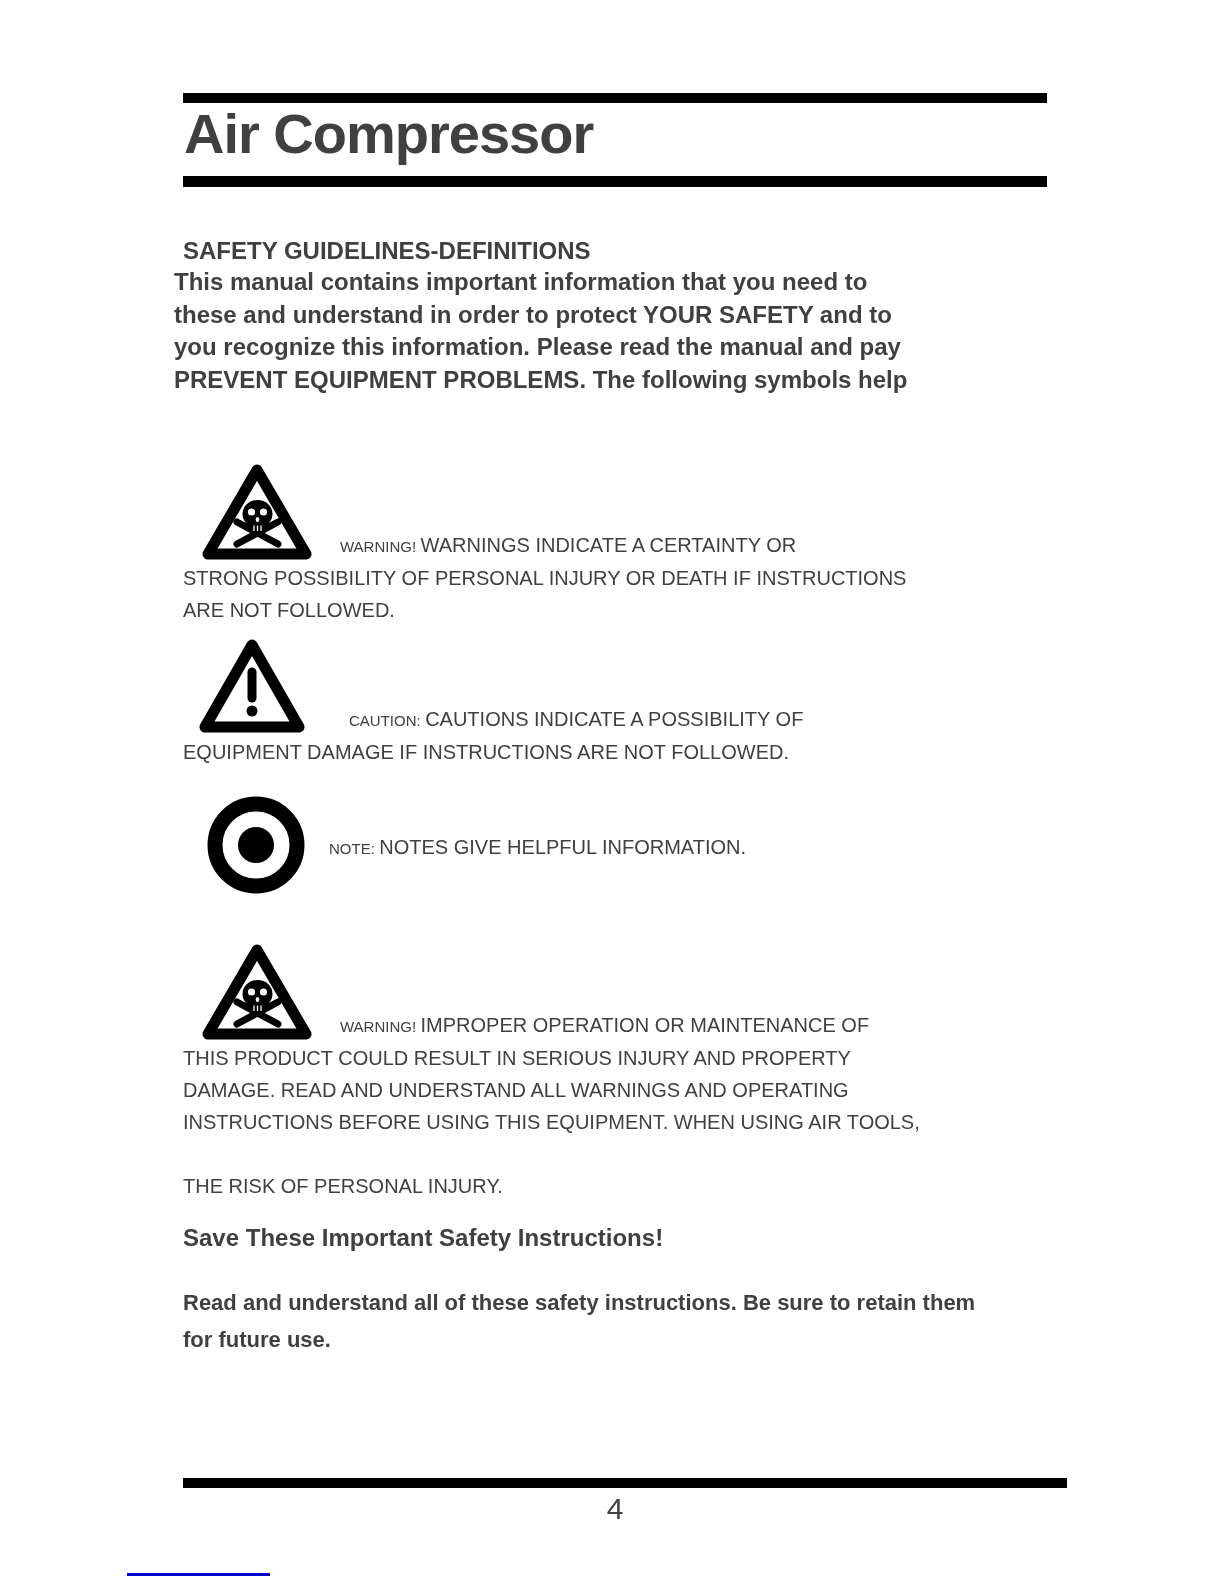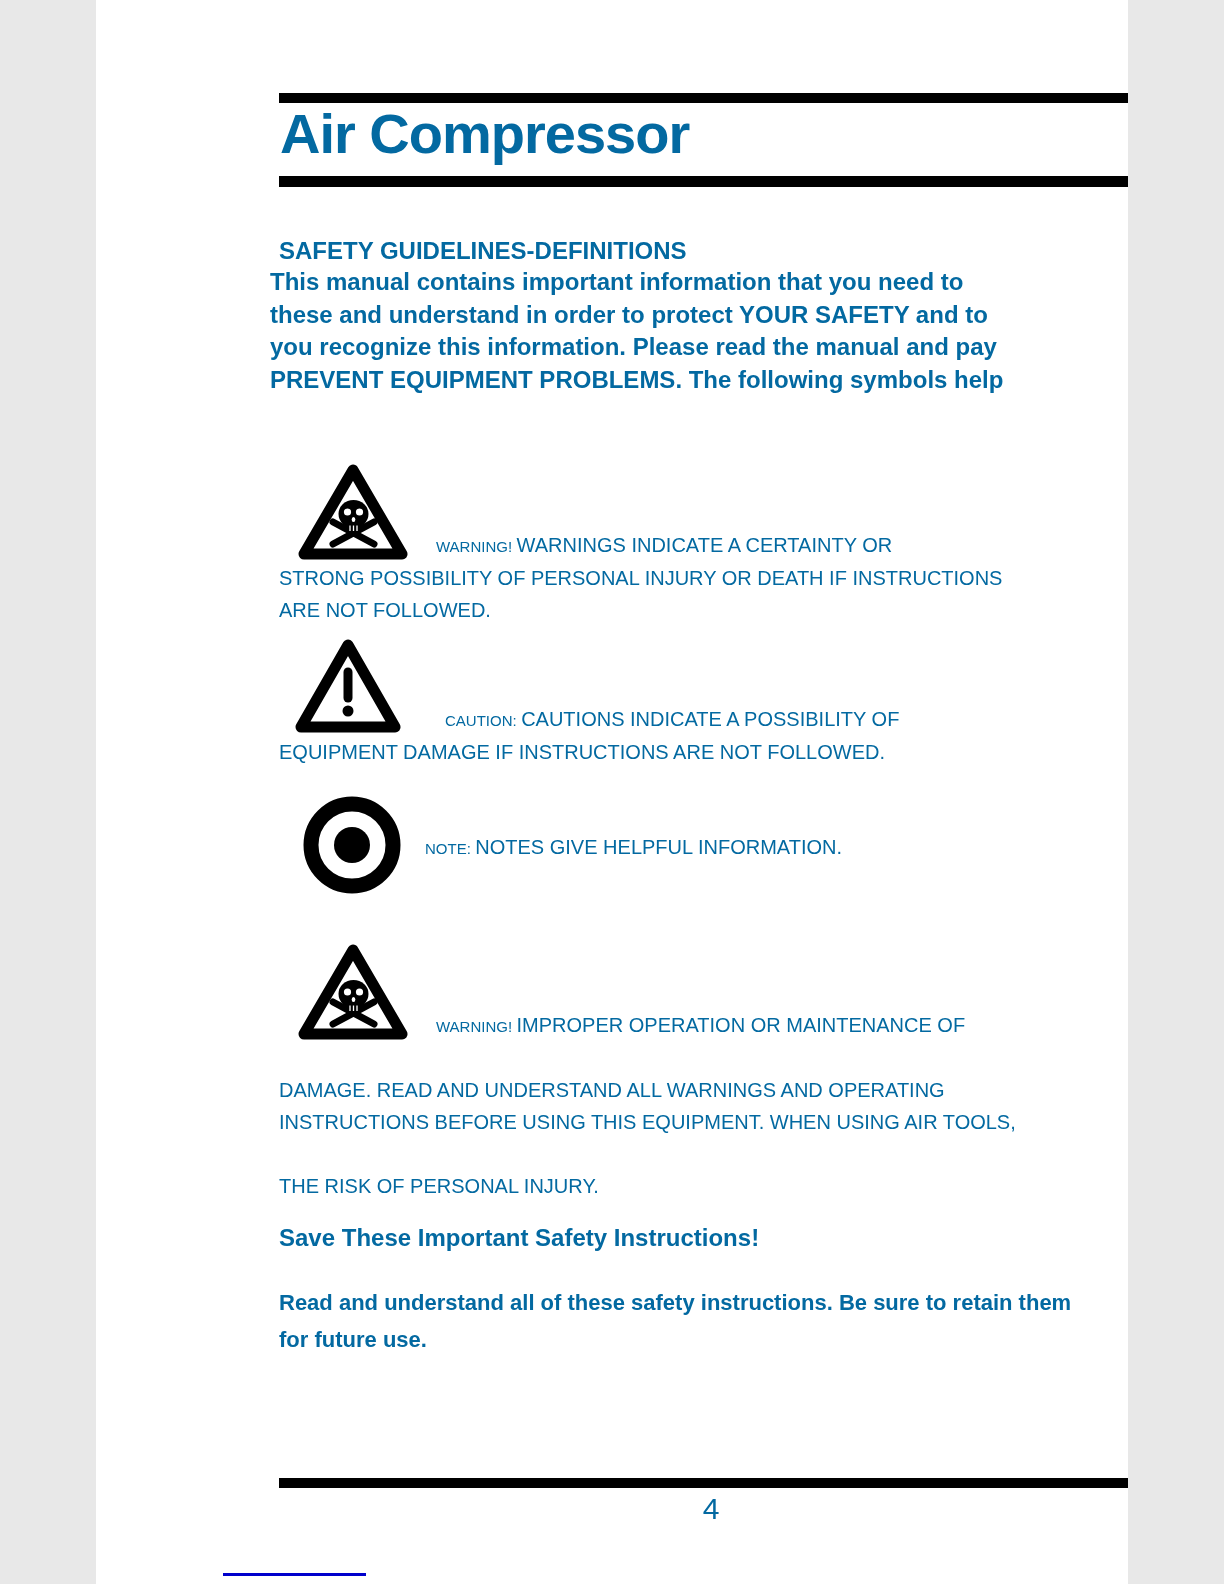--- a/index.html
+++ b/index.html
@@ -1,22 +1,22 @@
 <!DOCTYPE html>
 <html><head>
 <meta charset="utf-8">
 <style>
   html,body{margin:0;padding:0;background:#e8e8e8;}
   .page{
     position:relative;
-    width:1032px;height:1584px;
+    width:1224px;height:1584px;
     background:#ffffff;
     margin:0 auto;
     font-family:"Liberation Sans",sans-serif;
-    color:#0369a1;
+    color:#404040;
     overflow:hidden;
   }
   .abs{position:absolute;}
   .rule{background:#000;}
   .doc-title{
     font-size:56px;font-weight:bold;letter-spacing:-1px;line-height:1;
     white-space:nowrap;
   }
   .heading{font-size:24px;font-weight:bold;line-height:1;white-space:nowrap;}
   .intro{font-size:24px;font-weight:bold;line-height:32.5px;}
@@ -115,20 +115,21 @@
         <line x1="54" y1="63.5" x2="54" y2="69"></line>
         <line x1="57.5" y1="63.5" x2="57.5" y2="69"></line>
         <line x1="61" y1="63.5" x2="61" y2="69"></line>
       </g>
     </svg>
   </div>
   <div class="abs first-line" style="left:340px;top:1011px;">
     <span class="alert-label">WARNING!</span>
     <span class="alert-rest"> <span>IMPROPER OPERATION OR MAINTENANCE OF</span></span>
   </div>
+  <div class="abs alert-line" style="left:183px;top:1044px;">THIS PRODUCT COULD RESULT IN SERIOUS INJURY AND PROPERTY</div>
   <div class="abs alert-line" style="left:183px;top:1076px;">DAMAGE. READ AND UNDERSTAND ALL WARNINGS AND OPERATING</div>
   <div class="abs alert-line" style="left:183px;top:1108px;">INSTRUCTIONS BEFORE USING THIS EQUIPMENT. WHEN USING AIR TOOLS,</div>
   <div class="abs alert-line" style="left:183px;top:1172px;">THE RISK OF PERSONAL INJURY.</div>
 
   <div class="abs closing-bold" style="left:183px;top:1224px;">Save These Important Safety Instructions!</div>
   <div class="abs read-lines" style="left:183px;top:1285px;">
     <div>Read and understand all of these safety instructions. Be sure to retain them</div>
     <div>for future use.</div>
   </div>
 

